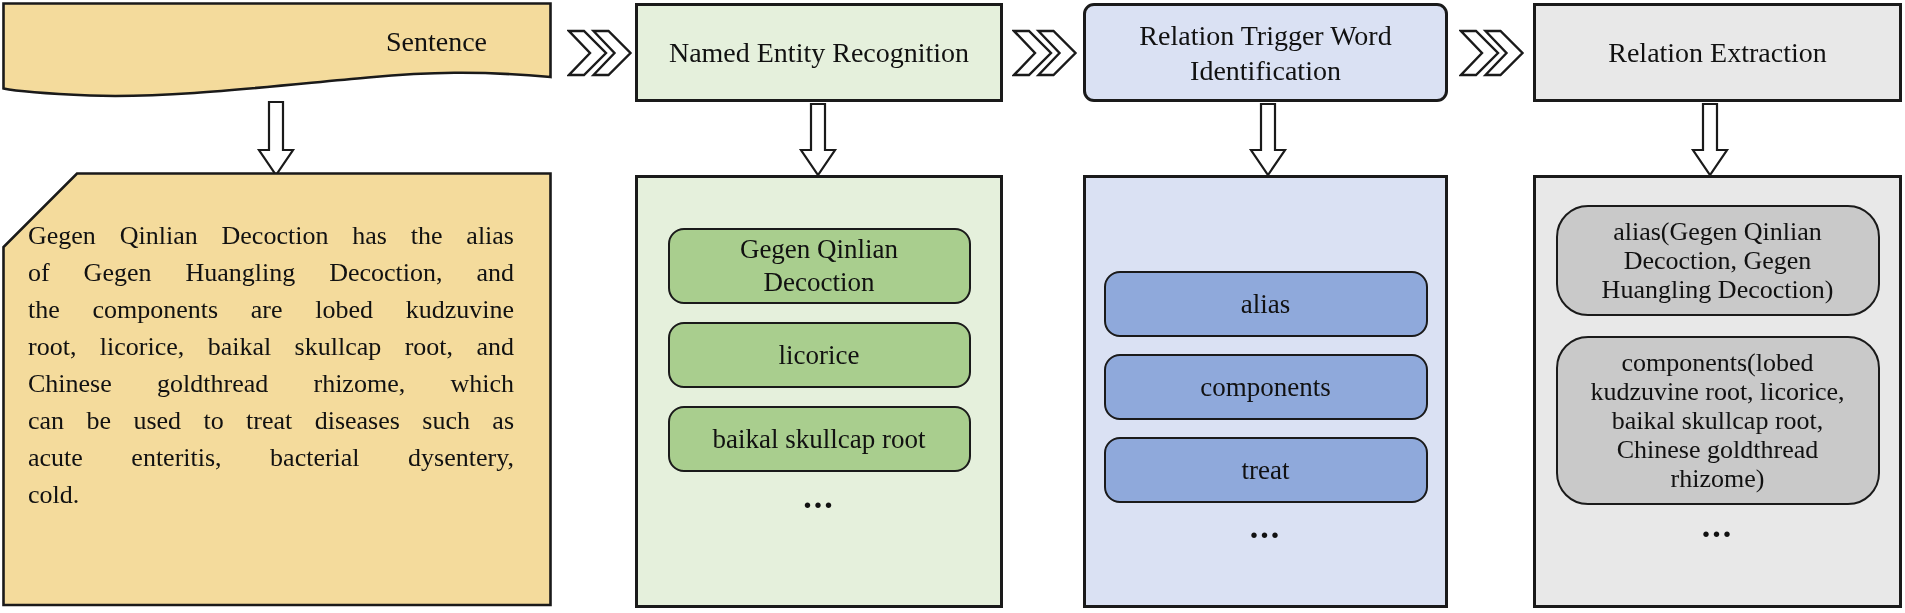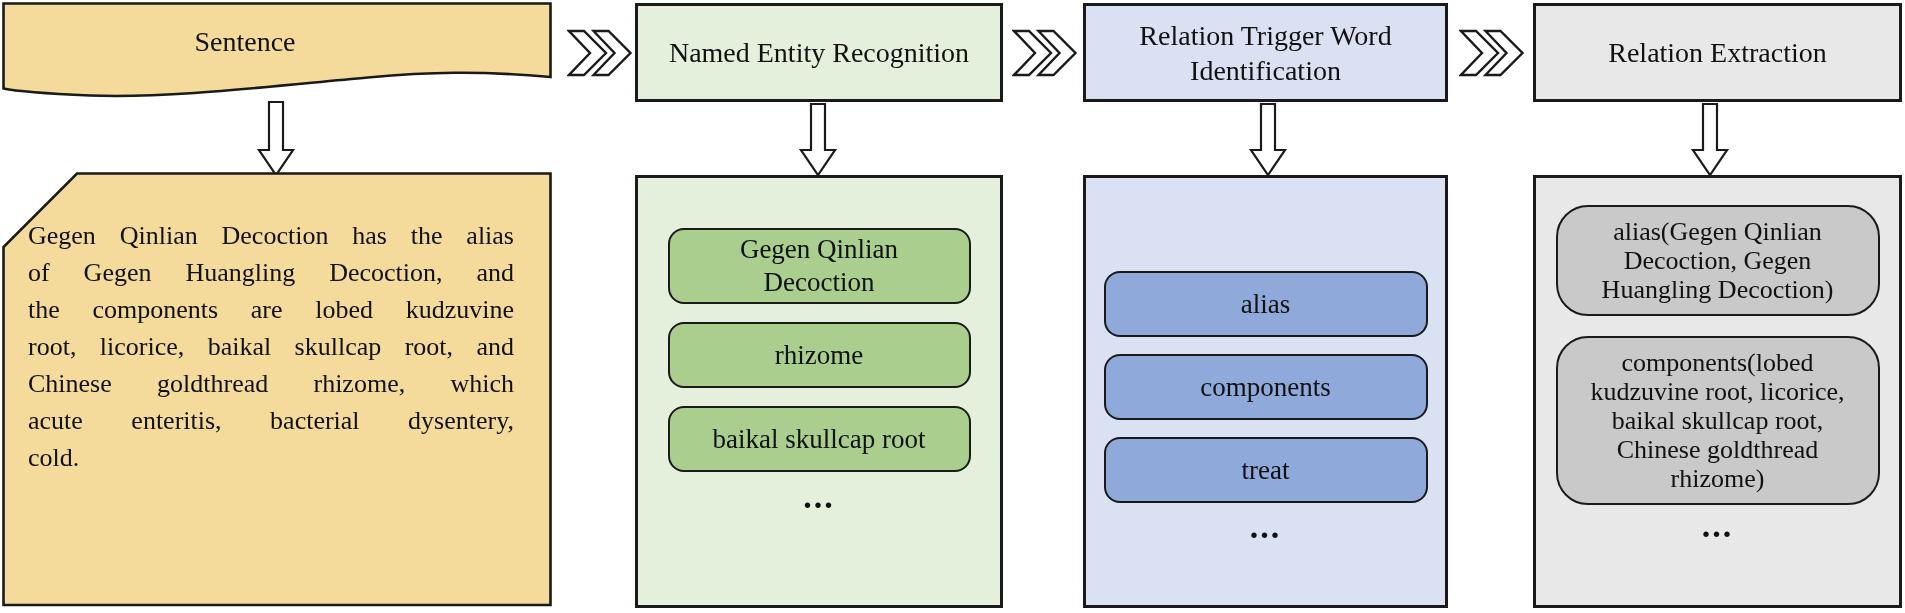--- a/index.html
+++ b/index.html
@@ -10,37 +10,37 @@
     font-family:"Liberation Serif","DejaVu Serif",serif;
   }
   svg.shape { position:absolute; display:block; }
   .flag-path { fill:var(--sentence-fill); stroke:var(--line); stroke-width:2.6px; }
   .doc-path  { fill:var(--sentence-fill); stroke:var(--line); stroke-width:2.6px; }
   .arrow-poly { fill:#ffffff; stroke:var(--line); stroke-width:2.2px; }
   .chev-path  { fill:#ffffff; stroke:var(--line); stroke-width:2.4px; }
 
   .flag-label {
     position:absolute; left:3px; top:22px; width:484px; height:40px;
-    line-height:40px; text-align:center; font-size:28px;font-family:Liberation Serif, serif;
+    line-height:40px; text-align:right; font-size:28px;font-family:Liberation Serif, serif;
   }
   .doc-body {
     position:absolute; left:28px; top:217px; width:486px;
     font-size:26px; line-height:37px;
   }
   .body-line { text-align:justify; text-align-last:justify; }
   .body-line.last { text-align-last:left; }
 
   .hdr {
     position:absolute; top:3px; height:99px; box-sizing:border-box;
     border:3px solid var(--line);
     display:flex; align-items:center; justify-content:center;
     text-align:center; font-size:28px; line-height:35px; padding:0 12px;
   }
   .hdr-ner      { left:635px;  width:368px; background:var(--ner-container); }
-  .hdr-trigger  { left:1083px; width:365px; background:var(--trigger-container); }
+  .hdr-trigger  { left:1083px; width:365px; background:var(--trigger-container);border-radius:11px; }
   .hdr-relation { left:1533px; width:369px; background:var(--relation-container); }
 
   .ctn {
     position:absolute; top:175px; height:433px; box-sizing:border-box;
     border:3px solid var(--line);
     display:flex; flex-direction:column; align-items:center;
   }
   .ctn-ner      { left:635px;  width:368px; background:var(--ner-container);      padding-top:50px; gap:18px; }
   .ctn-trigger  { left:1083px; width:365px; background:var(--trigger-container);  padding-top:93px; gap:17px; }
   .ctn-relation { left:1533px; width:369px; background:var(--relation-container); padding-top:27px; gap:20px; }
@@ -104,27 +104,28 @@
 
   <svg class="shape" style="left:0;top:170px" width="556" height="440" viewBox="0 0 556 440">
     <path class="doc-path" d="M77,3.5 H550.5 V435 H3.5 V77 Z"></path>
   </svg>
   <div class="doc-body">
     <div class="body-line">Gegen Qinlian Decoction has the alias</div>
     <div class="body-line">of Gegen Huangling Decoction, and</div>
     <div class="body-line">the components are lobed kudzuvine</div>
     <div class="body-line">root, licorice, baikal skullcap root, and</div>
     <div class="body-line">Chinese goldthread rhizome, which</div>
+    <div class="body-line">can be used to treat diseases such as</div>
     <div class="body-line">acute enteritis, bacterial dysentery,</div>
     <div class="body-line last">cold.</div>
   </div>
 
   <div class="ctn ctn-ner">
     <div class="item">Gegen Qinlian Decoction</div>
-    <div class="item">rhizome</div>
+    <div class="item">licorice</div>
     <div class="item">baikal skullcap root</div>
     <div class="dots">...</div>
   </div>
 
   <div class="ctn ctn-trigger">
     <div class="item">alias</div>
     <div class="item">components</div>
     <div class="item">treat</div>
     <div class="dots">...</div>
   </div>

